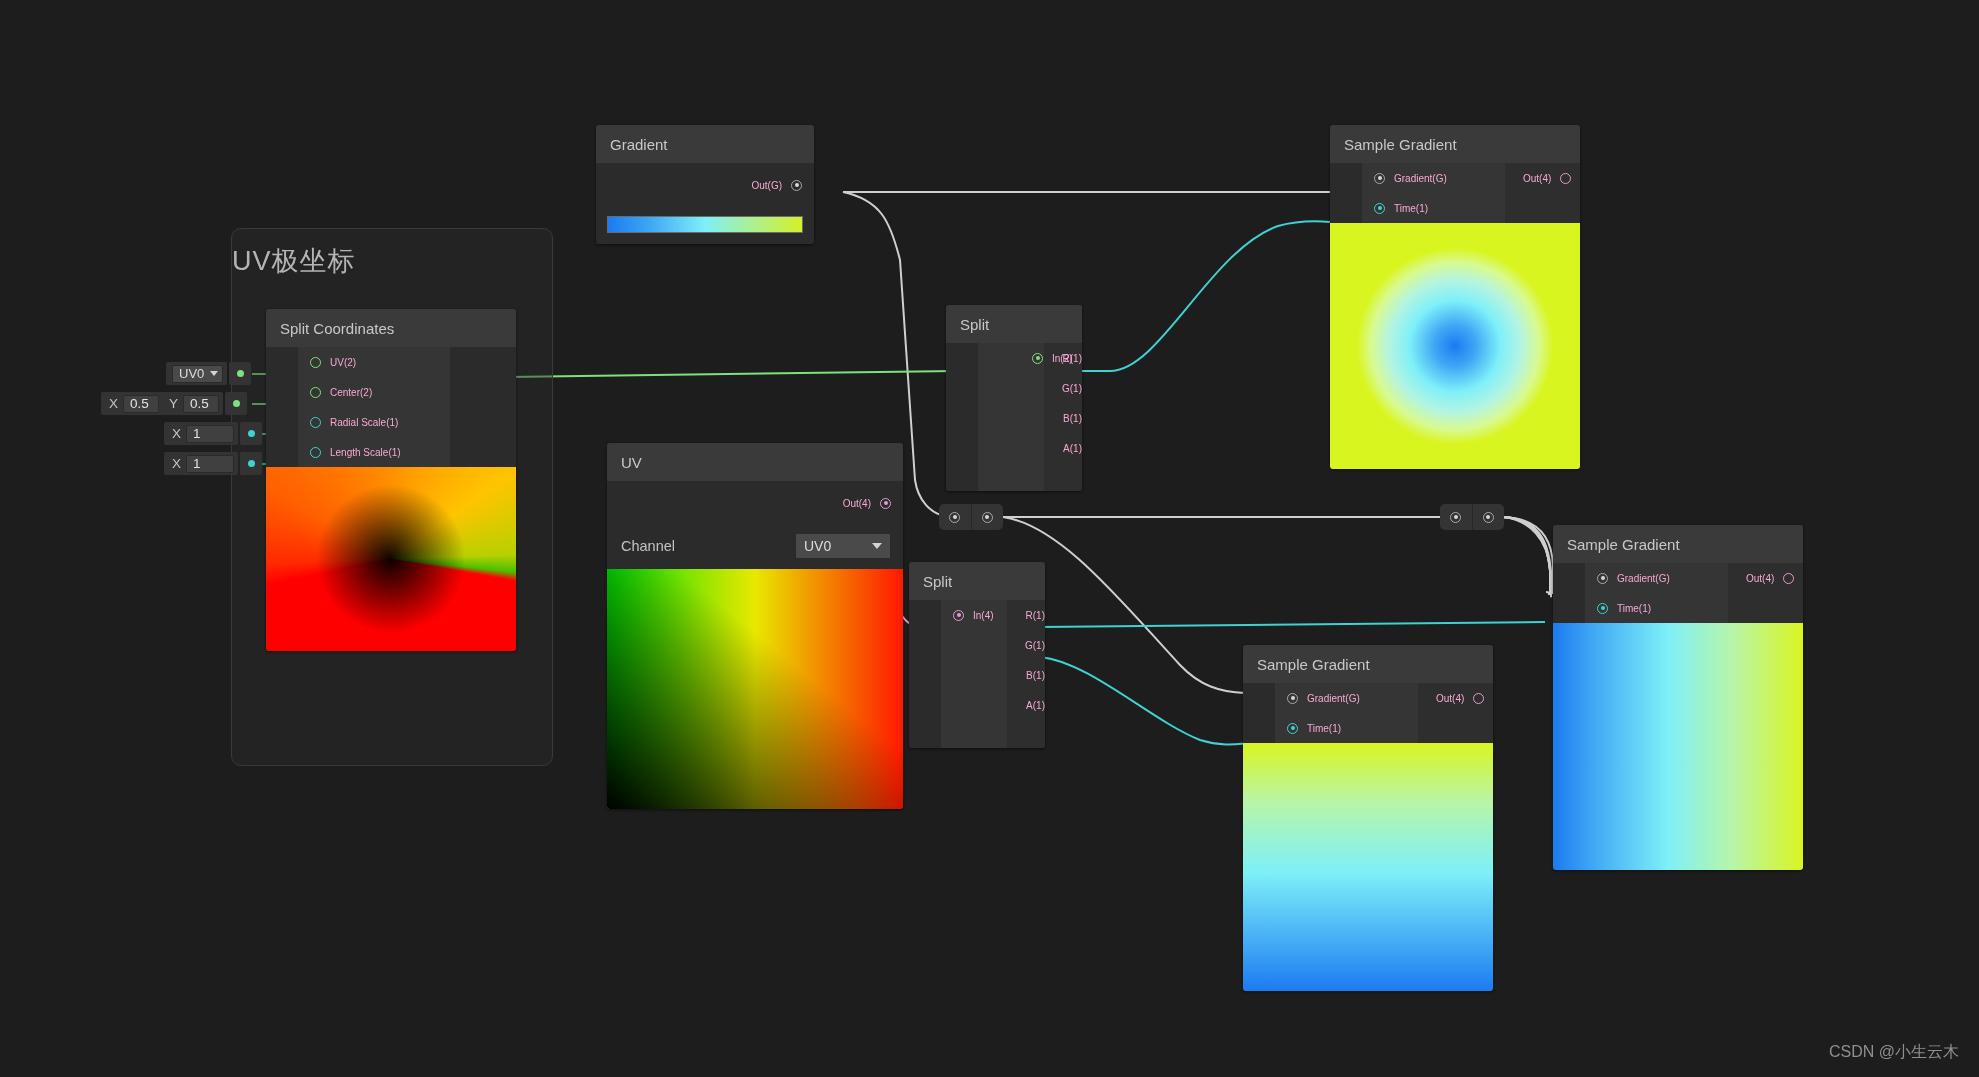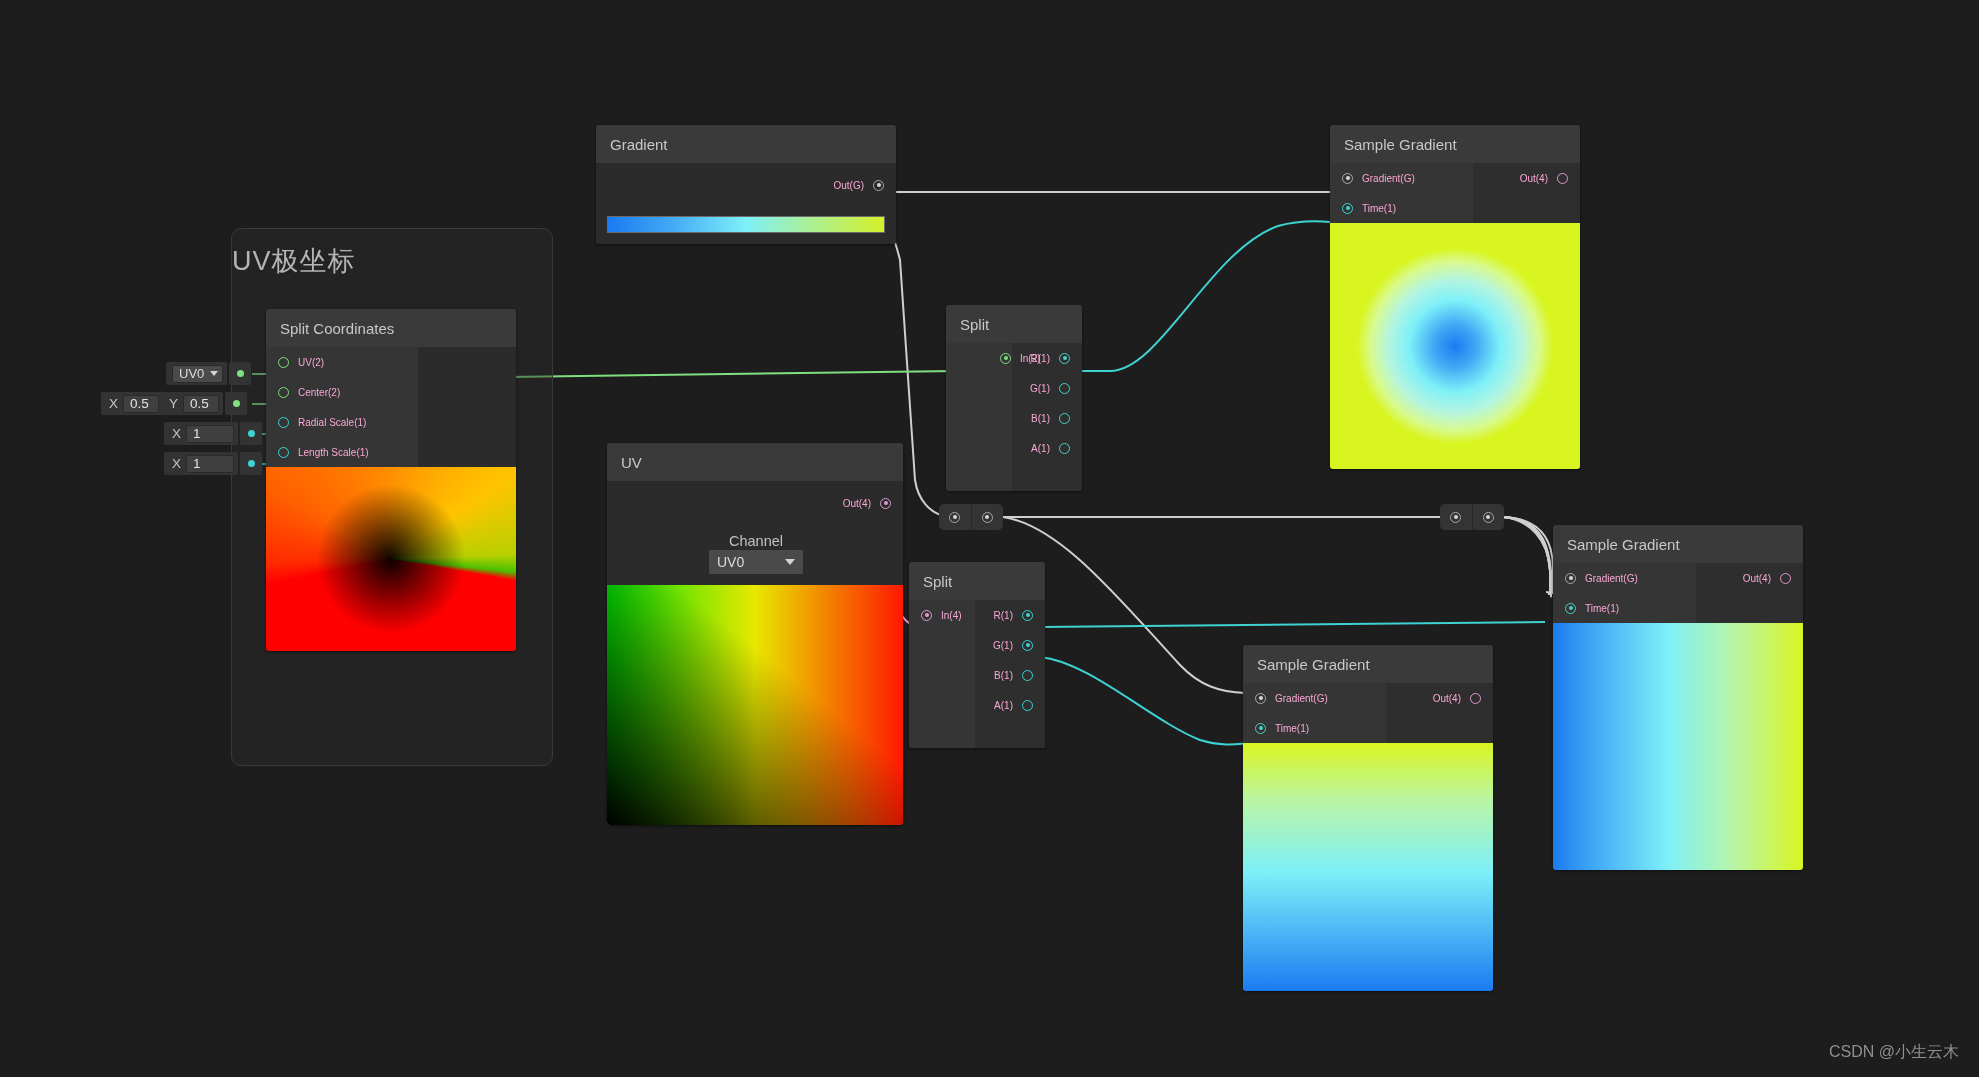--- a/index.html
+++ b/index.html
@@ -39,21 +39,21 @@
   }
   .node-header {
     background: #3a3a3a;
     color: #c8c8c8;
     font-size: 15px;
     padding: 10px 14px 9px 14px;
     height: 38px;
     line-height: 19px;
   }
   .node-body { position: relative; display: flex; background: #2b2b2b; }
-  .ports-in { background: #353535; flex: 0 0 auto; }
+  .ports-in { background: #353535; flex: 0 0 auto; margin-left: 32px; }
   .ports-out { background: #2e2e2e; flex: 1 1 auto; }
   .port-row {
     display: flex; align-items: center;
     height: 30px; position: relative;
     white-space: nowrap;
   }
   .port-row.out { justify-content: flex-end; }
   .port-label { color: #f9a8d4; font-size: 10px; }
   .port-row.in .port-label { margin-left: 9px; padding-right: 22px; }
   .port-row.out .port-label { margin-right: 9px; padding-left: 18px; }
@@ -90,21 +90,21 @@
   .grad-strip-wrap {
     background: #2b2b2b; padding: 9px 11px 11px 11px;
   }
   .grad-strip {
     height: 17px; border: 1px solid #6a6a6a;
   }
 
   
   .field-row {
     display: flex; align-items: center; justify-content: space-between;
-    background: #2b2b2b; padding: 8px 12px 10px 14px; flex-direction: column;
+    background: #2b2b2b; padding: 8px 12px 10px 14px;
   }
   .field-label { color: #c2c2c2; font-size: 14.5px; }
   .dropdown {
     background: #4a4a4a; border: 1px solid #2a2a2a; border-radius: 2px;
     color: #dcdcdc; font-size: 14px;
     padding: 4px 8px; min-width: 96px;
     display: flex; align-items: center; justify-content: space-between;
   }
   .caret {
     width: 0; height: 0; margin-left: 8px;
@@ -273,21 +273,21 @@
           <span class="dot c-cyan"></span>
           <span class="port-label">Length Scale(1)</span>
         </div>
       </div>
     </div>
     <div class="preview" style="height:184px; background:
            radial-gradient(circle at 50% 50%, rgba(0,0,0,0.95) 0%, rgba(0,0,0,0.0) 48%),
            conic-gradient(from 0deg at 50% 50%, #ff9000 0deg, #ffc400 55deg, #b8d000 88deg, #4cc000 96deg, #ff0000 100deg, #ff0000 258deg, #ff2a00 268deg, #ff6000 300deg, #ff9000 360deg);"></div>
   </div>
 
-  <div class="node" style="left:596px; top:125px; width:300px;">
+  <div class="node" style="left:596px; top:125px; width:218px;">
     <div class="node-header">Gradient</div>
     <div class="node-body">
       <div class="ports-out" style="background:#2b2b2b;">
         <div class="port-row out" style="height:44px;">
           <span class="port-label">Out(G)</span>
           <span class="dot c-gray filled"></span>
         </div>
       </div>
     </div>
     <div class="grad-strip-wrap">

